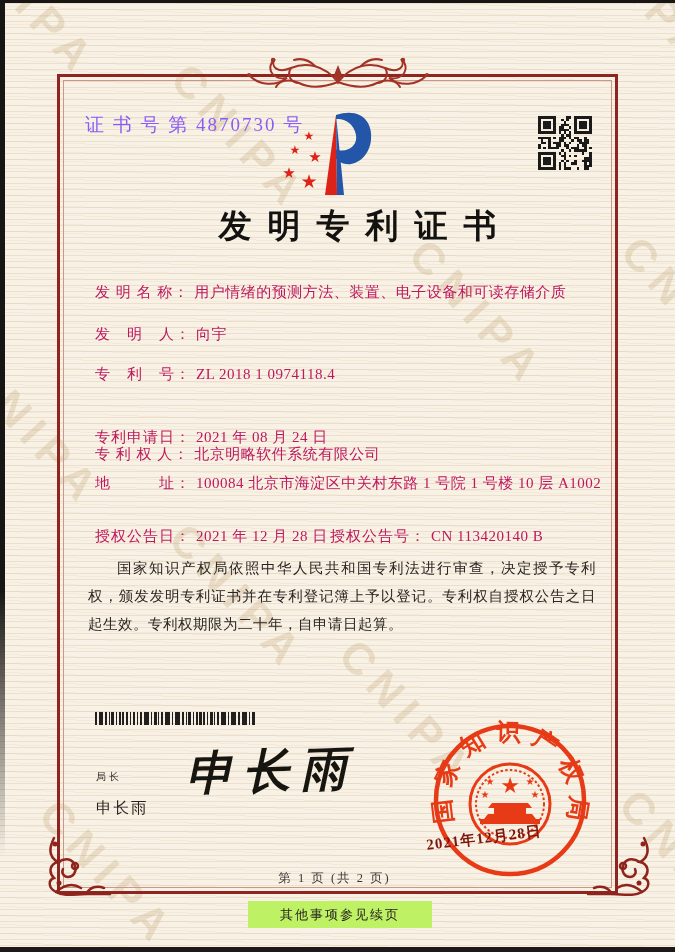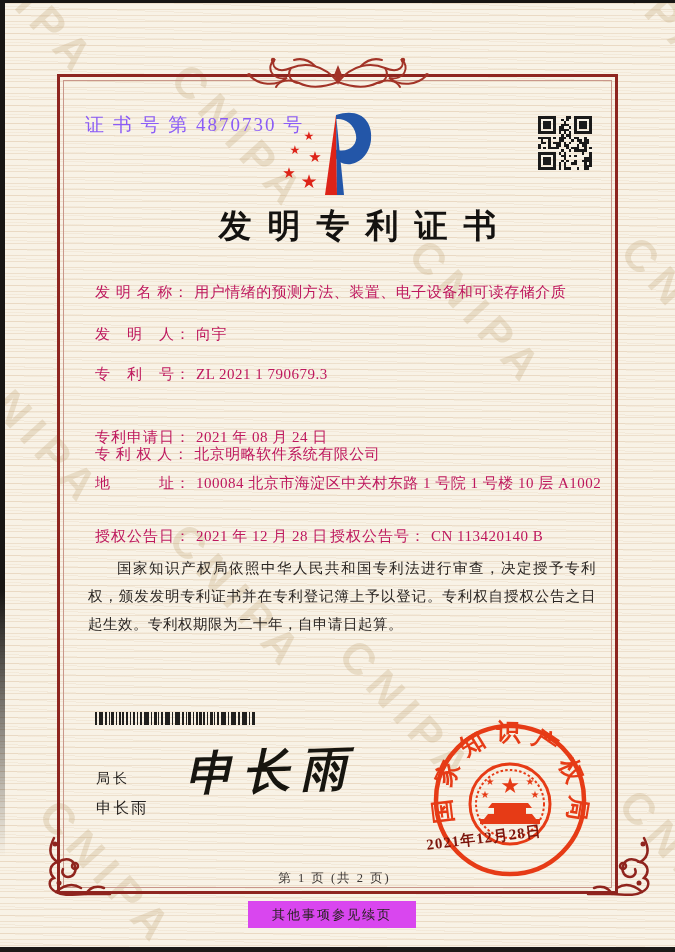--- a/index.html
+++ b/index.html
@@ -38,29 +38,29 @@
   .row .lbl{letter-spacing:1px;}
   .row .val{margin-left:5px;letter-spacing:.5px;}
   .grant2{position:absolute;left:235px;top:0;}
   .paras{position:absolute;left:88px;top:554px;width:508px;z-index:3;font-size:14.5px;
        line-height:28px;color:#2a2522;text-align:justify;}
   .paras p{margin:0;text-indent:2em;letter-spacing:.5px;}
   .barcode{position:absolute;left:95px;top:712px;width:160px;height:13px;z-index:3;
        background:
         repeating-linear-gradient(90deg,#21201e 0 1.5px,rgba(0,0,0,0) 1.5px 3.5px),
         repeating-linear-gradient(90deg,rgba(0,0,0,0) 0 5px,#21201e 5px 7.5px,rgba(0,0,0,0) 7.5px 11px);}
-  .signer-title{position:absolute;left:96px;top:770px;z-index:3;font-size:14px;color:#26221f;letter-spacing:3px;}
+  .signer-title{position:absolute;left:96px;top:770px;z-index:3;font-size:10px;color:#26221f;letter-spacing:3px;}
   .signer-name{position:absolute;left:96px;top:798px;z-index:3;font-size:15.5px;color:#26221f;letter-spacing:2px;}
   .signature{position:absolute;left:186px;top:740px;z-index:3;font-size:47px;font-weight:bold;
        font-style:italic;color:#17150f;letter-spacing:10px;transform:rotate(-2deg);white-space:nowrap;}
   .seal{position:absolute;left:422px;top:712px;z-index:5;}
   .page-ind{position:absolute;left:57px;top:870px;width:555px;z-index:3;text-align:center;
        font-size:12.5px;color:#3b3633;letter-spacing:2px;}
-  .band{position:absolute;left:248px;top:901px;width:168px;height:27px;z-index:3;
-       background:#d946ef;display:flex;align-items:center;justify-content:center;
+  .band{position:absolute;left:248px;top:901px;width:184px;height:27px;z-index:3;
+       background:#bef264;display:flex;align-items:center;justify-content:center;
        font-size:13px;color:#26221f;letter-spacing:2px;}
 </style>
 </head>
 <body>
 
 <div class="waves"></div>
 
 <span class="wm" style="left:-60px;top:-22px">CNIPA</span>
 <span class="wm" style="left:150px;top:112px">CNIPA</span>
 <span class="wm" style="left:555px;top:-32px">CNIPA</span>
@@ -350,21 +350,21 @@
 
 <div class="title">发明专利证书</div>
 
 <div class="row" style="top:283px">
   <span class="lbl">发 明 名 称：</span><span class="val">用户情绪的预测方法、装置、电子设备和可读存储介质</span>
 </div>
 <div class="row" style="top:325px">
   <span class="lbl">发　明　人：</span><span class="val">向宇</span>
 </div>
 <div class="row" style="top:365px">
-  <span class="lbl">专　利　号：</span><span class="val">ZL 2021 1 790679.3</span>
+  <span class="lbl">专　利　号：</span><span class="val">ZL 2018 1 0974118.4</span>
 </div>
 <div class="row" style="top:428px">
   <span class="lbl">专利申请日：</span><span class="val">2021 年 08 月 24 日</span>
 </div>
 <div class="row" style="top:445px">
   <span class="lbl">专 利 权 人：</span><span class="val">北京明略软件系统有限公司</span>
 </div>
 <div class="row" style="top:474px">
   <span class="lbl">地　　　址：</span><span class="val">100084  北京市海淀区中关村东路 1 号院 1 号楼 10 层 A1002</span>
 </div>

